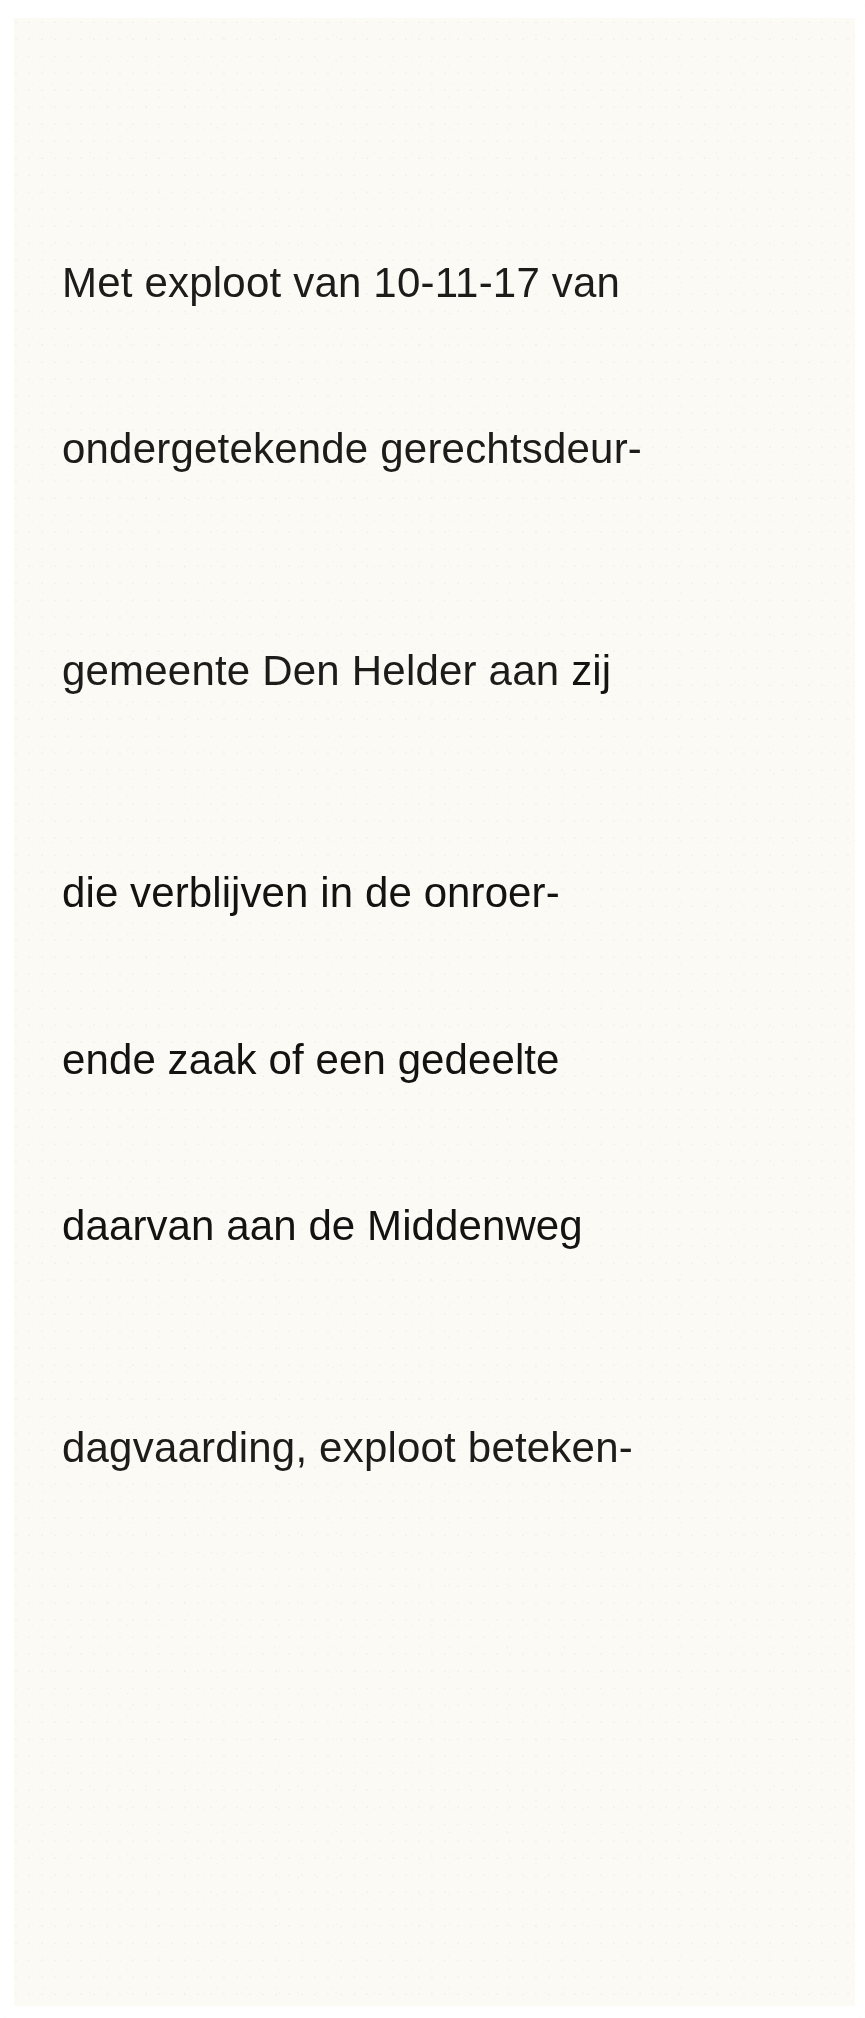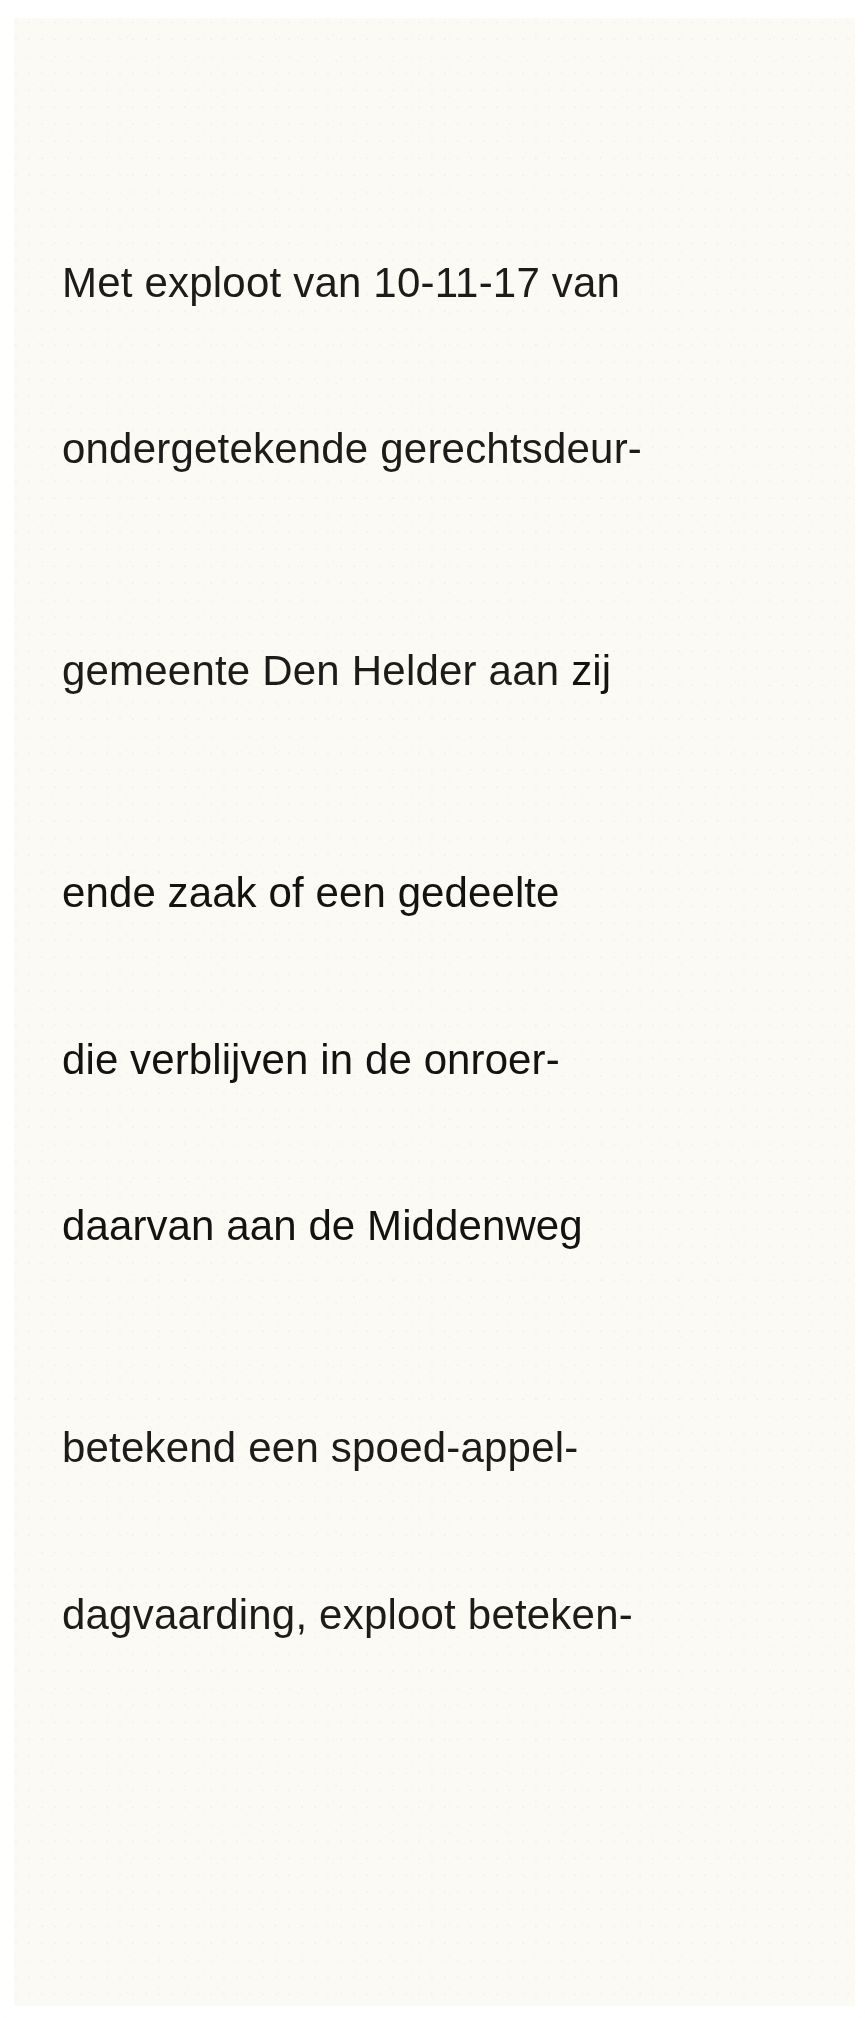--- a/index.html
+++ b/index.html
@@ -60,25 +60,24 @@
 <body>
 
 <div class="page">
   <div class="notice">
 
     <p class="line">Met exploot van 10-11-17 van</p>
     <p class="line">ondergetekende gerechtsdeur-</p>
 
     <p class="line"><span>gemeente Den Helder aan</span> <span class="bold">zij</span></p>
 
+    <p class="line bold">die verblijven in de onroer-</p>
     <p class="line bold">ende zaak of een gedeelte</p>
-    <p class="line bold">die verblijven in de onroer-</p>
     <p class="line bold">daarvan aan de Middenweg</p>
 
-    <p class="line">betekend een spoed-appel-</p>
     <p class="line">dagvaarding, exploot beteken-</p>
     
     
     
     
     
     
     
     
     

